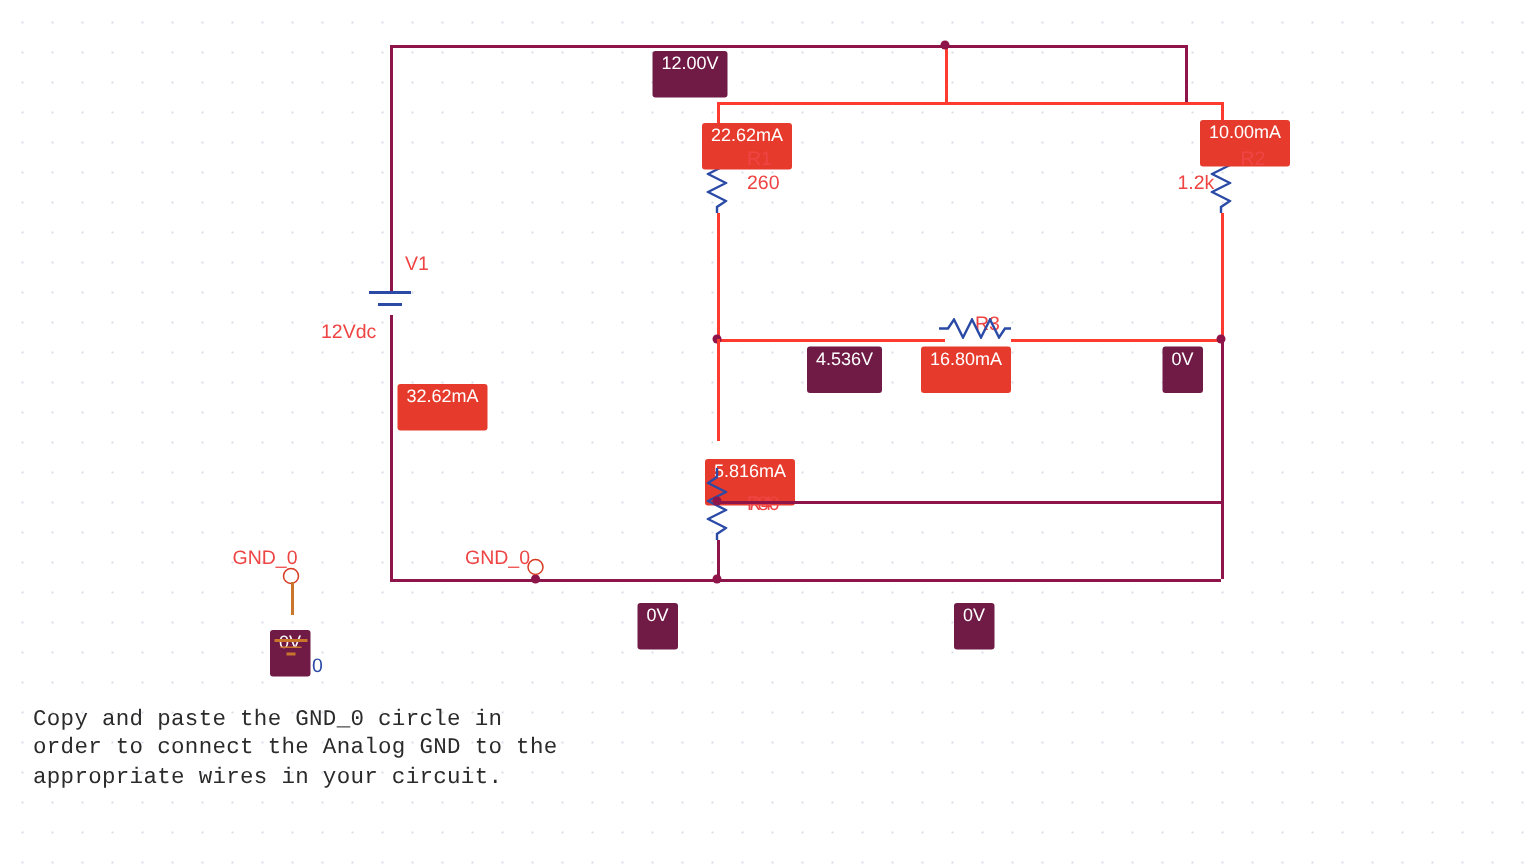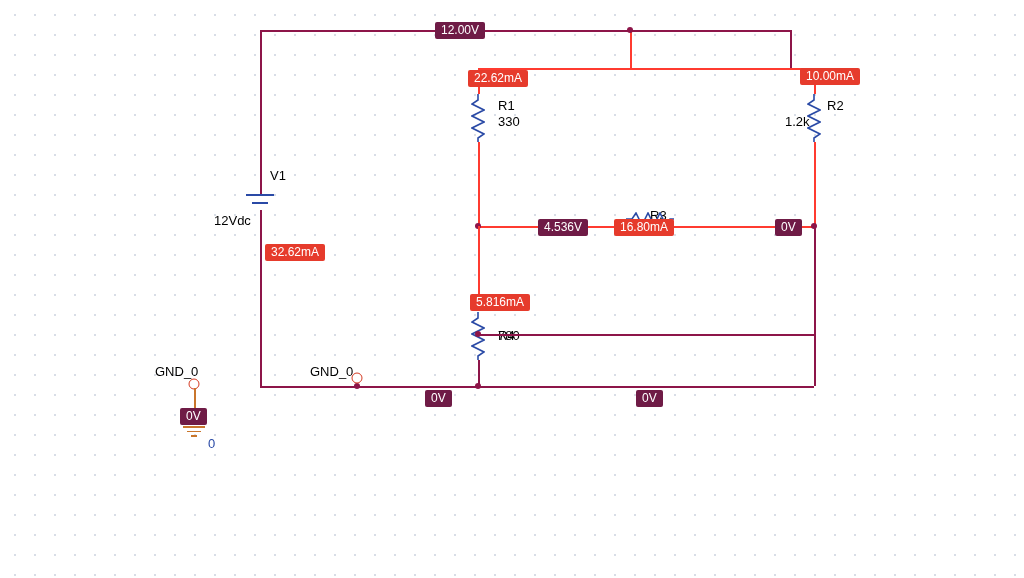--- a/index.html
+++ b/index.html
@@ -21,30 +21,31 @@
   
   .wire{position:absolute;background:#8d1549;}
   .wire.h{height:1.5px;}
   .wire.v{width:1.5px;}
   .wire.sel{background:#ff3b30;}
   
   .dot{position:absolute;width:6px;height:6px;border-radius:50%;background:#8d1549;transform:translate(-50%,-50%);}
   
   .chip{
     position:absolute;color:#fff;font-size:12px;
-    padding:1px 6px 2px;border-radius:2px;
+    padding:1px 6px 16px;border-radius:2px;
     font-family:"Segoe UI",Arial,sans-serif;
     white-space:nowrap;
+    margin-top:12px;
   }
   .chip.v{background:#6f1b46;}
   .chip.i{background:#e63b2c;}
   
   .lbl{
     position:absolute;font-size:13px;font-family:"Segoe UI",Arial,sans-serif;
-    color:#000000;white-space:nowrap;
+    color:#ef4444;white-space:nowrap;
   }
   
   .instr{
     position:absolute;left:22px;bottom:50px;
     font-family:"Courier New",monospace;font-size:15px;
     color:#2b2b2b;line-height:1.3;letter-spacing:.2px;
     white-space:pre;max-width:430px;
   }
   
   .resV{position:absolute;width:14px;height:48px;}
@@ -94,21 +95,21 @@
 
   <div class="wire v sel" style="left:478px;top:68px;height:26px"></div>
   <div class="wire h sel" style="left:478px;top:68px;width:152px"></div>
   <div class="resV" style="left:471px;top:94px">
     <svg width="14" height="48">
         <polyline points="7,0 7,6 1,10 13,16 1,22 13,28 1,34 13,40 7,44 7,48" fill="none" stroke="#2a4aa6" stroke-width="1.6"></polyline>
       </svg>
   </div>
   <div class="chip i" style="left:468px;top:70px">22.62mA</div>
   <div class="lbl" style="left:498px;top:98px">R1</div>
-  <div class="lbl" style="left:498px;top:114px">330</div>
+  <div class="lbl" style="left:498px;top:114px">260</div>
   <div class="wire v sel" style="left:478px;top:142px;height:84px"></div>
 
   <div class="resV" style="left:807px;top:94px">
     <svg width="14" height="48">
         <polyline points="7,0 7,6 1,10 13,16 1,22 13,28 1,34 13,40 7,44 7,48" fill="none" stroke="#2a4aa6" stroke-width="1.6"></polyline>
       </svg>
   </div>
   <div class="chip i" style="left:800px;top:68px">10.00mA</div>
   <div class="lbl" style="left:827px;top:98px">R2</div>
   <div class="lbl" style="left:785px;top:114px">1.2k</div>
@@ -158,14 +159,17 @@
   <div class="gndcirc" style="left:194px;top:384px"></div>
   <div class="wire v" style="left:194px;top:388px;height:22px;background:#c9762c"></div>
   <div class="chip v" style="left:180px;top:408px">0V</div>
   <div class="agnd" style="left:182px;top:426px">
     <div class="l1"></div>
       <div class="l2"></div>
       <div class="l3"></div>
   </div>
   <div class="lbl" style="left:208px;top:436px;color:#2a4aa6">0</div>
 
+  <div class="instr">Copy and paste the GND_0 circle in
+order to connect the Analog GND to the
+appropriate wires in your circuit.</div>
 
 </div>
 
 </body></html>

